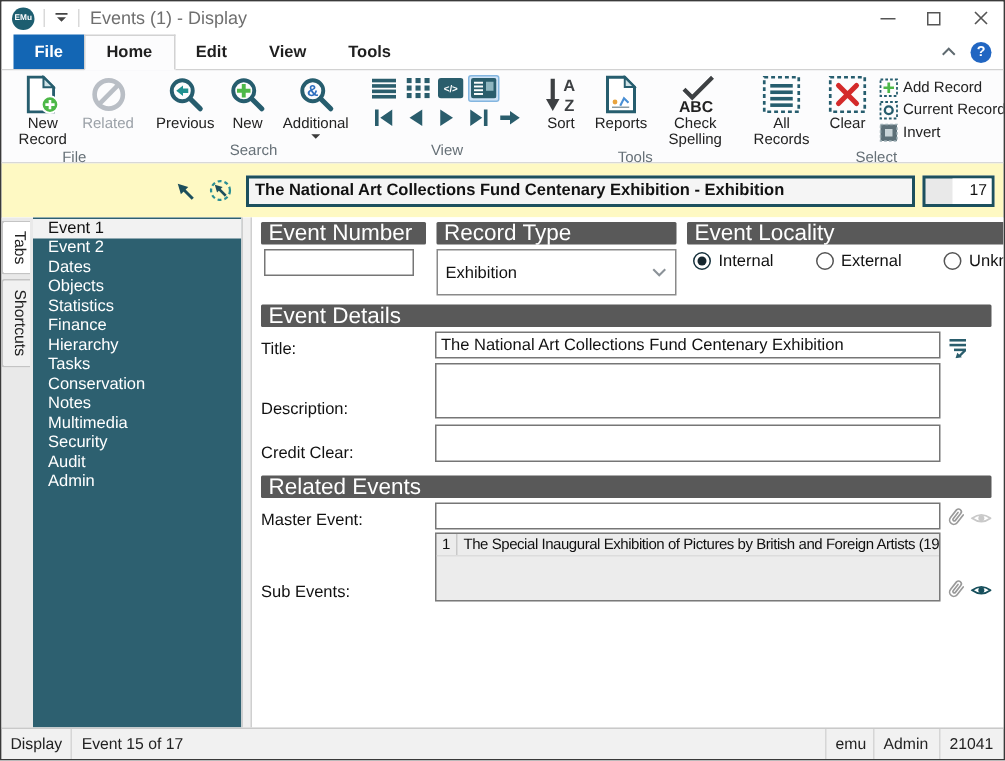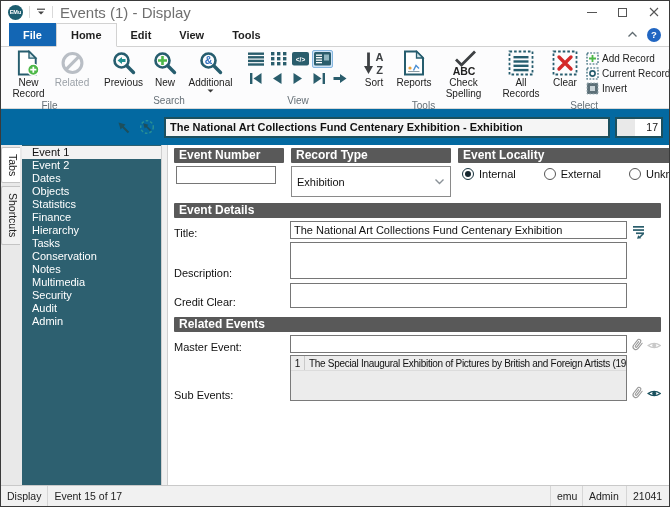--- a/index.html
+++ b/index.html
@@ -7,21 +7,21 @@
   body { font-family:"Liberation Sans", sans-serif; }
   .window { width:670px; height:507px; border:1px solid #3a3a3a; background:#fff;
             display:flex; flex-direction:column; overflow:hidden; }
 
   
   .titlebar { height:22px; display:flex; align-items:center; padding-left:7px; background:#fff; }
   .logo { width:15px; height:15px; border-radius:50%; background:#1d5e70; color:#fff;
           font-size:5.5px; font-weight:bold; display:flex; align-items:center; justify-content:center; }
   .tsep { width:1px; height:12px; background:#d9d9d9; margin:0 6px; }
   .qa-caret { display:flex; align-items:center; }
-  .win-title { font-size:15px; color:#6f6f6f; margin-left:1px; }
+  .win-title { font-size:12px; color:#6f6f6f; margin-left:1px; }
   .wincontrols { margin-left:auto; display:flex; height:100%; }
   .wc { width:31px; height:100%; display:flex; align-items:center; justify-content:center; }
   .min-glyph { width:10px; height:0; border-top:1px solid #555; }
   .max-glyph { width:9px; height:9px; border:1px solid #555; }
 
   
   .tabrow { height:24px; background:#fff; border-bottom:1px solid #d2d2d2; display:flex;
             align-items:stretch; padding-left:8px; }
   .tab { padding:0 14px; font-size:11px; font-weight:700; color:#1f1f1f;
          display:flex; align-items:center; }
@@ -48,21 +48,21 @@
   .vrow { display:flex; gap:1px; padding:0 3px; }
   .tgl { width:21px; height:18px; display:flex; align-items:center; justify-content:center; border:1px solid transparent; border-radius:2px; }
   .tgl.active { background:#cfe3f6; border-color:#84b6e0; }
   .nav { width:20px; height:17px; display:flex; align-items:center; justify-content:center; margin-top:2px; }
   .sml-stack { display:flex; flex-direction:column; gap:1px; padding-top:2px; }
   .sml { display:flex; align-items:center; gap:3px; height:14px; padding:0 2px; }
   .sml-lbl { font-size:10px; color:#222; white-space:nowrap; }
   .add-caret { margin-top:1px; }
 
   
-  .toolbar-row { height:36px; display:flex; align-items:center; background:#0369a1; }
+  .toolbar-row { height:36px; display:flex; align-items:center; background:#fef9c3; }
   .tb-left { width:163px; min-width:163px; display:flex; justify-content:flex-end;
              align-items:center; gap:9px; padding-right:9px; }
   .record-header { flex:1; height:21px; border:2px solid #1c505e; background:#f5f5f5;
                    font-size:11px; font-weight:700; color:#111; display:flex; align-items:center;
                    padding-left:4px; overflow:hidden; white-space:nowrap; }
   .record-count { width:48px; min-width:48px; height:21px; border:2px solid #1c505e; background:#e9e9e9;
                   margin-left:5px; margin-right:6px; display:flex; justify-content:flex-end; }
   .record-count-inner { background:#fff; width:26px; height:100%; display:flex; align-items:center;
                         justify-content:flex-end; padding-right:3px; font-size:10.5px; color:#111; }
 
@@ -75,22 +75,22 @@
           border-top-left-radius:2px; border-bottom-left-radius:2px; }
   .vtab.active { background:#fff; }
   .sidebar { width:139px; min-width:139px; background:#2d6070; padding-top:1px; }
   .sitem { height:13px; line-height:13px; font-size:11px; color:#fff; padding-left:10px;
            white-space:nowrap; overflow:hidden; }
   .sitem.selected { background:#f2f2f2; color:#111; }
   .splitter { width:7px; min-width:7px; background:#f0f0f0; border-left:1px solid #cfcfcf; border-right:1px solid #cfcfcf; }
 
   
   .form-panel { flex:1; background:#fff; padding:3px 8px 0 6px; overflow:hidden; }
-  .ghead { background:#595959; color:#fff; font-size:12px; height:15px; line-height:15px;
-           padding-left:5px; border-radius:1px;font-weight:bold; }
+  .ghead { background:#595959; color:#fff; font-size:15px; height:15px; line-height:15px;
+           padding-left:5px; border-radius:1px; }
   .frow1 { display:flex; }
   .c1 { width:110px; min-width:110px; margin-right:7px; }
   .c2 { width:160px; min-width:160px; margin-right:7px; }
   .c3 { flex:1; }
   .tinput { height:18px; border:1px solid #767676; background:#fff; font-family:"Liberation Sans",sans-serif;
             font-size:11px; padding:0 3px; color:#111; outline:none; }
   .c1 .tinput { width:100px; margin:3px 0 0 2px; display:block; }
   .fselect { margin-top:3px; height:31px; border:1px solid #8a8a8a; background:#fff; display:flex;
              align-items:center; padding:0 5px; font-size:11px; color:#111; justify-content:space-between; }
   .radios { display:flex; margin-top:5px; gap:28px; padding-left:4px; }

